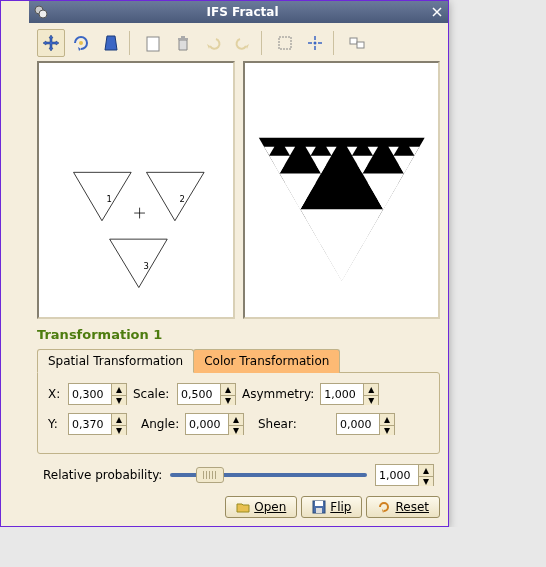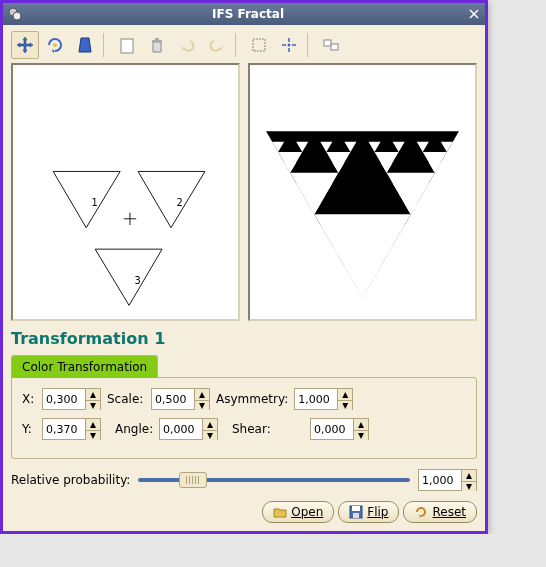--- a/index.html
+++ b/index.html
@@ -1,59 +1,59 @@
 <!DOCTYPE html>
 <html><head>
 <meta charset="utf-8">
 <style>
   * { box-sizing: border-box; font-family: "DejaVu Sans", Verdana, sans-serif; }
   body { margin: 0; background: #e8e8e8; }
-  .window { width: 488px; background: #f5eedd; border: 3px solid #6d28d9; box-shadow: 0 2px 8px rgba(0,0,0,.3); }
+  .window { width: 449px; background: #f5eedd; border: 1px solid #6d28d9; box-shadow: 0 2px 8px rgba(0,0,0,.3); padding-left: 28px; }
   .titlebar { background: linear-gradient(to bottom, #6a7a9a, #4a5a7a); color: #fff; display: flex; align-items: center; height: 22px; font-size: 12px; font-weight: bold; padding: 0 4px; }
   .titlebar .icon { width: 16px; height: 16px; display:inline-flex; align-items:center; justify-content:center; margin-right: 6px; }
   .titlebar .title { flex: 1; text-align: center; }
   .titlebar .close { width: 14px; height: 14px; display:flex; align-items:center; justify-content:center; cursor:pointer; }
 
   .content { padding: 4px 8px 8px 8px; }
 
   .toolbar { display:flex; align-items:center; gap:2px; padding: 2px 0 4px 0; }
   .tbtn { width: 28px; height: 28px; border: 1px solid transparent; display:flex; align-items:center; justify-content:center; cursor:pointer; border-radius:2px; }
   .tbtn.active, .tbtn:hover { border:1px solid #c0b38a; background:#f2e9cc; }
   .tbtn.disabled { opacity:.4; cursor:default; }
   .tsep { width: 6px; height: 24px; border-left: 1px solid #ccc1a0; margin: 0 2px; }
 
   .panels { display:flex; gap:8px; margin-bottom: 8px; }
   .panel { flex:1; border: 2px inset #d9d0b6; background:#fff; height: 258px; position:relative; }
   .panel svg { display:block; }
 
-  .section-title { font-weight:bold; font-size:16px; margin: 6px 0; color:#0f766e; }
+  .section-title { font-weight:bold; font-size:13px; margin: 6px 0; color:#4d7c0f; }
 
   .tabs { display:flex; font-size:12px; }
-  .tab { padding: 4px 10px; background:#84cc16; border:1px solid #c0b38a; border-bottom:none; border-top-left-radius:3px; border-top-right-radius:3px; cursor:pointer; margin-right:-1px; position:relative; top:1px; }
+  .tab { padding: 4px 10px; background:#fdba74; border:1px solid #c0b38a; border-bottom:none; border-top-left-radius:3px; border-top-right-radius:3px; cursor:pointer; margin-right:-1px; position:relative; top:1px; }
   .tab.active { background:#f5eedd; z-index:2; border-bottom:1px solid #f5eedd; }
 
   .tabpane { border:1px solid #c0b38a; padding: 10px; font-size:12px; background:#f5eedd; border-radius:0 3px 3px 3px; }
 
   .form-row { display:flex; align-items:center; gap:6px; margin-bottom:8px; }
   .form-row .lbl { width: auto; color:#000; }
   .spin { display:inline-flex; border:1px solid #b0a580; background:#fca5a5; height:22px; }
   .spin input { border:none; width:42px; font-size:11px; padding:0 3px; text-align:left; outline:none; }
   .spin .arrows { display:flex; flex-direction:column; border-left:1px solid #b0a580; }
   .spin .arr { width:14px; height:10.5px; display:flex; align-items:center; justify-content:center; cursor:pointer; background:#f2e9cc; }
   .spin .arr + .arr { border-top:1px solid #b0a580; }
 
   .checkbox { width:13px; height:13px; border:1px solid #998c60; background:#fff; display:inline-block; margin-right:4px; vertical-align:middle;}
 
-  .slider-row { display:flex; align-items:center; gap:8px; font-size:12px; margin: 10px 0; }
+  .slider-row { display:flex; align-items:center; gap:8px; font-size:12px; margin: 10px 6px; }
   .slider-track { flex:1; height:4px; background:#4b6ea9; border-radius:2px; position:relative; }
   .slider-thumb { position:absolute; top:-6px; width:28px; height:16px; background:#f2e9cc; border:1px solid #b0a580; border-radius:3px; transform:translateX(-50%); }
   .slider-thumb::after { content:""; position:absolute; left:6px; right:6px; top:3px; bottom:3px; background:repeating-linear-gradient(to right, #b0a580 0 1px, transparent 1px 3px); }
 
   .buttonbar { display:flex; justify-content:flex-end; gap:4px; margin-top:6px; }
-  .btn { display:flex; align-items:center; gap:4px; border:1px solid #998c60; background:linear-gradient(#fdf9ec,#ece2c3); padding:3px 10px; font-size:12px; border-radius:10px; cursor:pointer;justify-content:space-between; }
+  .btn { display:flex; align-items:center; gap:4px; border:1px solid #998c60; background:linear-gradient(#fdf9ec,#ece2c3); padding:3px 10px; font-size:12px; border-radius:3px; cursor:pointer;justify-content:space-between; }
   .btn .bi { width:14px; height:14px; display:flex; align-items:center; justify-content:center; }
   .btn .ul { text-decoration: underline; }
 </style>
 </head>
 <body>
 
 <div class="window">
   <div class="titlebar">
     <span class="icon">
       <svg width="14" height="14" viewBox="0 0 14 14">
@@ -205,20 +205,21 @@
               </g>
             </g>
           </g>
         </svg>
       </div>
     </div>
 
     <div class="section-title">Transformation 1</div>
 
     <div class="tabs">
+      <div class="tab active">Spatial Transformation</div>
       <div class="tab">Color Transformation</div>
     </div>
 
     <div class="tabpane">
       <div class="form-row">
         <span class="lbl" style="width:14px">X:</span>
         <span class="spin">
           <input value="0,300" style="">
           <span class="arrows">
               <span class="arr">▴</span>

